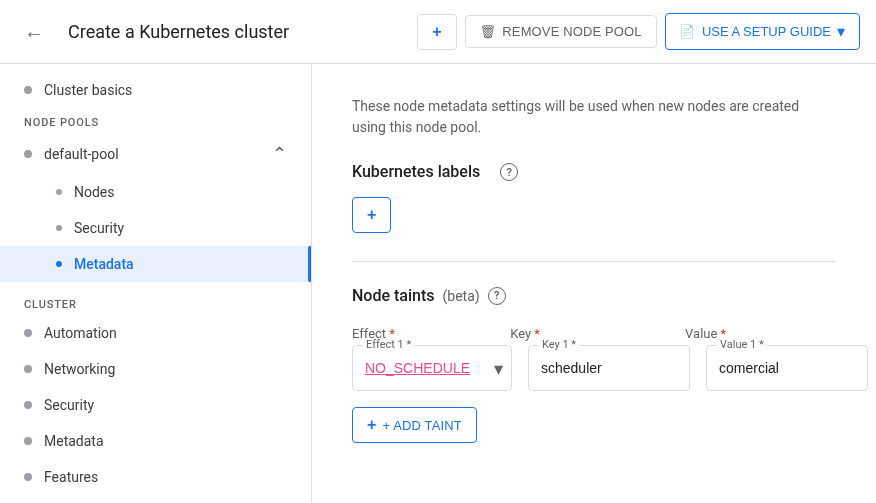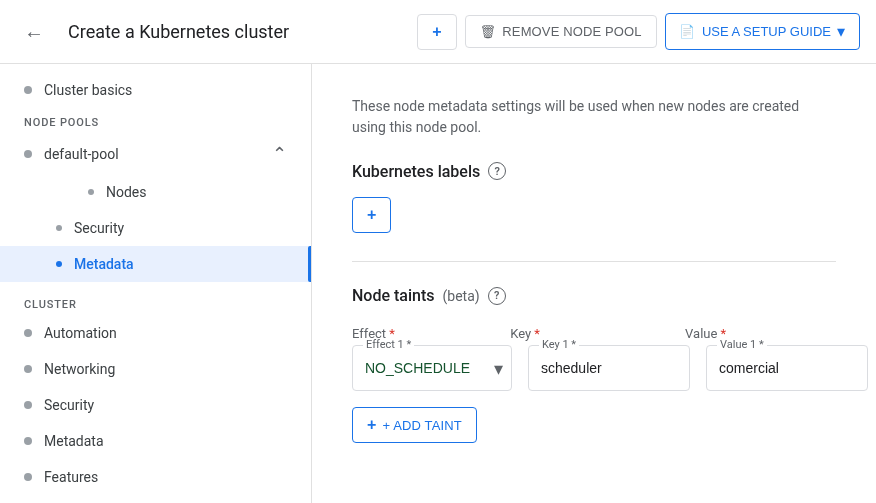--- a/index.html
+++ b/index.html
@@ -70,21 +70,21 @@
       margin-left: auto; font-size: 18px; color: #5f6368;
     }
     
     
     .main { flex: 1; overflow-y: auto; padding: 32px 40px; }
     
     .page-title { font-size: 22px; font-weight: 400; color: #202124; margin-bottom: 12px; }
     .page-desc { font-size: 14px; color: #5f6368; line-height: 1.5; margin-bottom: 24px; max-width: 600px; }
     
     .section-title {
-      display: flex; align-items: flex-start; gap: 8px;
+      display: flex; align-items: flex-end; gap: 20px;
       font-size: 16px; font-weight: 500; color: #202124; margin-bottom: 16px;
     }
     .help-icon {
       width: 18px; height: 18px; border-radius: 50%; border: 1.5px solid #5f6368;
       display: flex; align-items: center; justify-content: center;
       font-size: 11px; color: #5f6368; cursor: pointer; font-weight: 600;
     }
     
     .btn-add {
       display: flex; align-items: center; gap: 6px;
@@ -103,23 +103,23 @@
     
     .floating-label-wrapper {
       position: relative; border: 1px solid #dadce0; border-radius: 4px;
       background: #fff;
     }
     .floating-label {
       position: absolute; top: -8px; left: 10px; font-size: 11px;
       color: #5f6368; background: #fff; padding: 0 3px;
     }
     .field-select {
-      border: none; outline: none; font-size: 14px; color: #14532d;
+      border: none; outline: none; font-size: 14px; color: #ec4899;
       background: transparent; width: 100%; appearance: none;
-      padding: 14px 30px 14px 12px; cursor: pointer;
+      padding: 14px 30px 14px 12px; cursor: pointer; text-decoration: underline;
     }
     .field-select-arrow {
       position: absolute; right: 8px; top: 50%; transform: translateY(-50%);
       pointer-events: none; color: #5f6368; font-size: 18px;
     }
     .field-input {
       border: none; outline: none; font-size: 14px; color: #202124;
       background: transparent; padding: 14px 12px; width: 100%;
     }
     
@@ -173,21 +173,21 @@
     </div>
 
     <div class="sidebar-section-label">NODE POOLS</div>
 
     <div class="sidebar-item" style="padding-left: 24px;">
       <span class="dot"></span>
       <span>default-pool</span>
       <span class="chevron">⌃</span>
     </div>
 
-    <div class="sidebar-item sidebar-sub" style="padding-left: 88px;">
+    <div class="sidebar-item sidebar-sub" style="padding-left: 56px;">
       <span class="dot-small"></span>
       <span>Nodes</span>
     </div>
 
     <div class="sidebar-item sidebar-sub" style="padding-left: 56px;">
       <span class="dot-small"></span>
       <span>Security</span>
     </div>
 
     <div class="sidebar-item sidebar-sub active" style="padding-left: 56px;">

